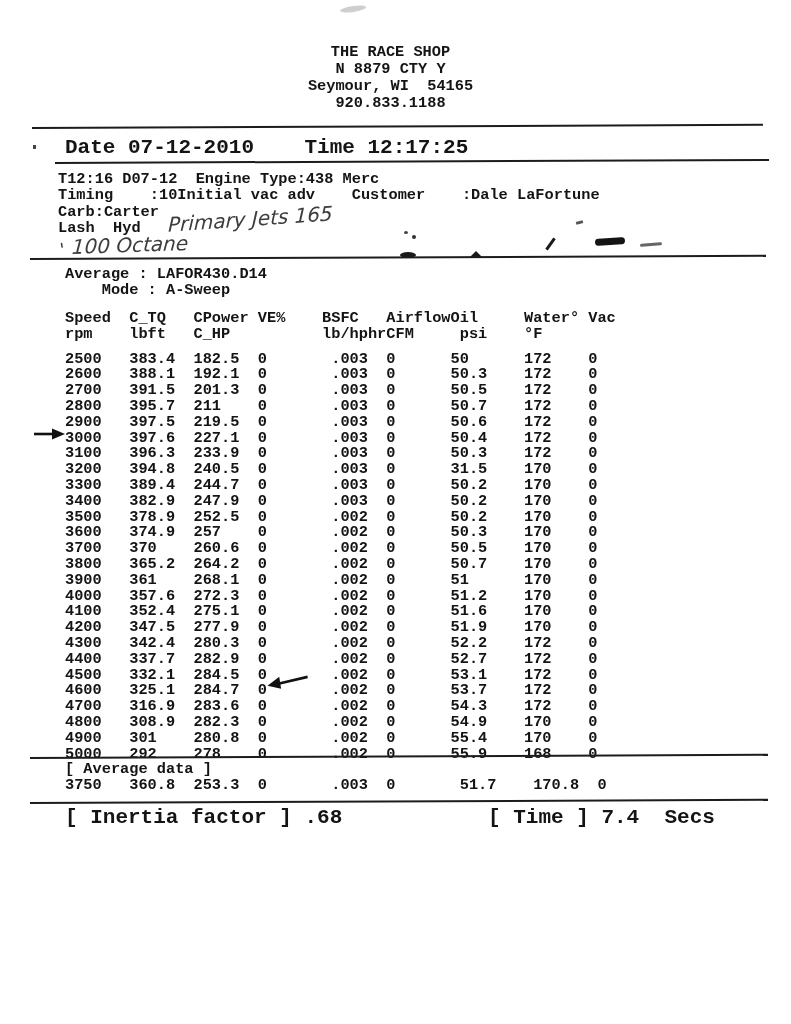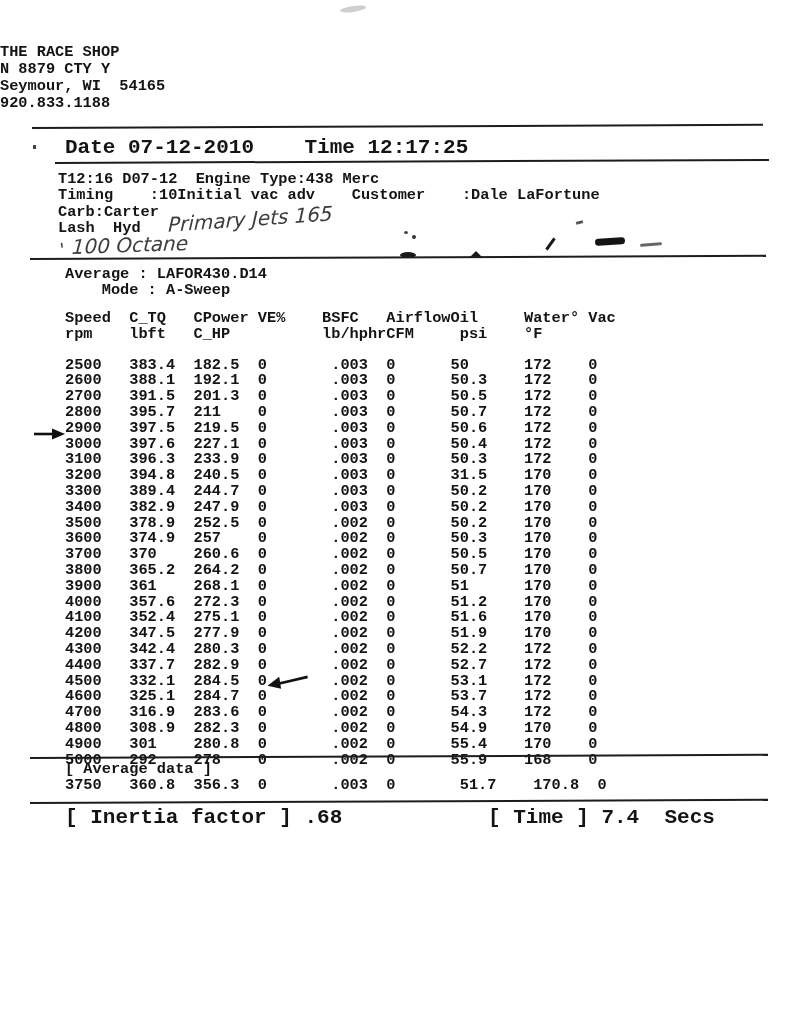--- a/index.html
+++ b/index.html
@@ -2,31 +2,31 @@
 <html><head>
 <meta charset="utf-8">
 <style>
   html,body{margin:0;padding:0;background:#e8e8e8;}
   .page{
     position:relative;width:791px;height:1024px;background:#ffffff;
     font-family:"Liberation Mono","DejaVu Sans Mono",monospace;
     color:#141414;overflow:hidden;margin:0 auto;
   }
   .mono{font-weight:700;font-size:21px;line-height:16px;white-space:pre;}
-  .shop-header{position:absolute;top:44px;left:0;right:10px;}
+  .shop-header{position:absolute;top:44px;left:0;right:10px;text-align:center;}
   .shop-header div{font-weight:700;font-size:15.3px;line-height:17px;white-space:pre;}
   .rule{position:absolute;height:2.2px;background:#1c1c1c;transform:rotate(-0.25deg);transform-origin:left center;}
   .date-line{position:absolute;top:140px;left:65px;}
   .info-block{position:absolute;top:171px;left:58px;}
   .info-block div{font-weight:700;font-size:15.3px;line-height:16.3px;white-space:pre;}
   .file-block{position:absolute;top:266px;left:65px;}
   .file-block div{font-weight:700;font-size:15.3px;line-height:16px;white-space:pre;}
   .table-block{position:absolute;top:311px;left:65px;}
   .tline{font-weight:700;font-size:15.3px;height:15.8px;line-height:15.8px;white-space:pre;}
-  .tline.hdr2{margin-bottom:15px;}
+  .tline.hdr2{margin-bottom:9px;}
   .avg-block{position:absolute;top:762px;left:65px;}
   .footer-inertia{position:absolute;top:810px;left:65px;}
   .footer-time{position:absolute;top:810px;left:488px;}
   .handwrite{
     position:absolute;font-family:"DejaVu Sans",sans-serif;font-style:italic;
     color:#3d3d3d;white-space:pre;
   }
   .hw-jets{left:168px;top:207px;font-size:20px;transform:rotate(-4deg) skewX(-6deg);}
   .hw-octane{left:72px;top:233px;font-size:20px;transform:rotate(-2deg) skewX(-6deg);}
   .hw-tick{left:60px;top:239px;font-size:18px;transform:rotate(-10deg);}
@@ -119,21 +119,21 @@
 
   <svg class="arrow-svg" style="left:266px;top:671px;transform:rotate(-9deg);" width="44" height="20" viewBox="0 0 44 20">
     <line x1="13" y1="11" x2="42" y2="9" stroke="#111" stroke-width="2.6"></line>
     <polygon points="14,4.5 1,11.5 14,16.5" fill="#111"></polygon>
   </svg>
 
   <div class="rule" style="top:757px;left:30px;width:738px;"></div>
 
   <div class="avg-block">
     <div class="tline">[ Average data ]</div>
-    <div class="tline" id="avg-row">3750   360.8  356.3  0       .003  0       51.7    170.8  0</div>
+    <div class="tline" id="avg-row">3750   360.8  253.3  0       .003  0       51.7    170.8  0</div>
   </div>
 
   <div class="rule" style="top:802px;left:30px;width:738px;"></div>
 
   <div class="mono footer-inertia">[ Inertia factor ] .68</div>
   <div class="mono footer-time">[ Time ] 7.4  Secs</div>
 
 </div>
 
 </body></html>

